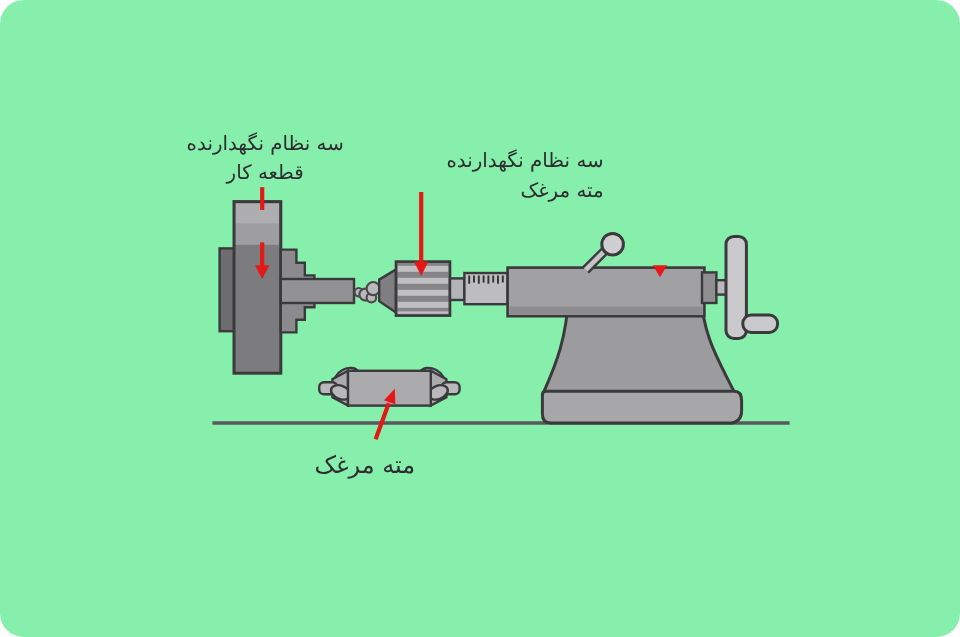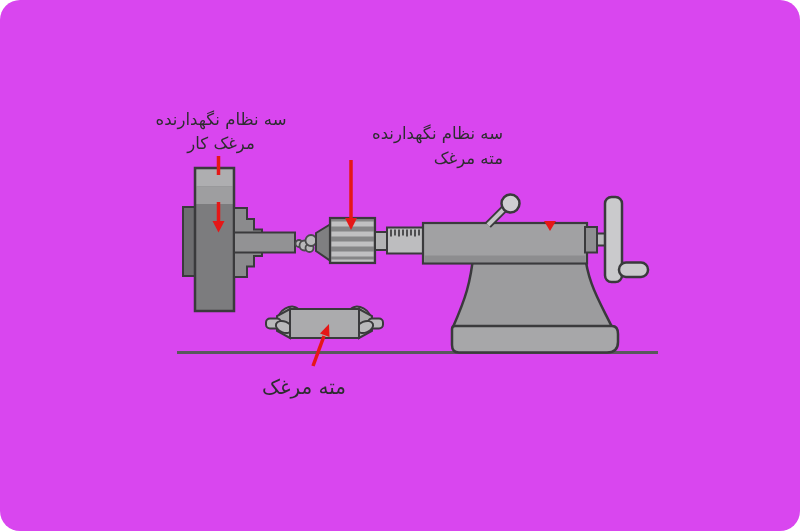--- a/index.html
+++ b/index.html
@@ -1,20 +1,20 @@
 <!DOCTYPE html>
 <html lang="fa"><head>
 <meta charset="utf-8">
 <style>
   html,body { margin:0; padding:0; background:#ffffff; }
   body { font-family:"DejaVu Sans", sans-serif; }
   .card {
     position:relative;
     width:800px; height:531px;
-    background:#d946ef;
+    background:#86efac;
     border-radius:20px;
     overflow:hidden;
   }
   .diagram-svg { position:absolute; left:0; top:0; }
   .label {
     position:absolute;
     color:#2d2d2f;
     direction:rtl;
     -webkit-user-select:none;
     user-select:none;
@@ -111,21 +111,21 @@
     </g>
 
     <g fill="#e51717" stroke="#e51717">
       <line x1="313" y1="366" x2="324" y2="336" stroke-width="3.5"></line>
       <polygon points="329,324 329.5,337 320,333.5" stroke="none"></polygon>
     </g>
   </svg>
 
   <div class="label label-workpiece-chuck">
     <div>سه نظام نگهدارنده</div>
-    <div>مرغک کار</div>
+    <div>قطعه کار</div>
   </div>
 
   <div class="label label-drill-chuck">
     <div>سه نظام نگهدارنده</div>
     <div>مته مرغک</div>
   </div>
 
   <div class="label label-center-drill">
     <div>مته مرغک</div>
   </div>

